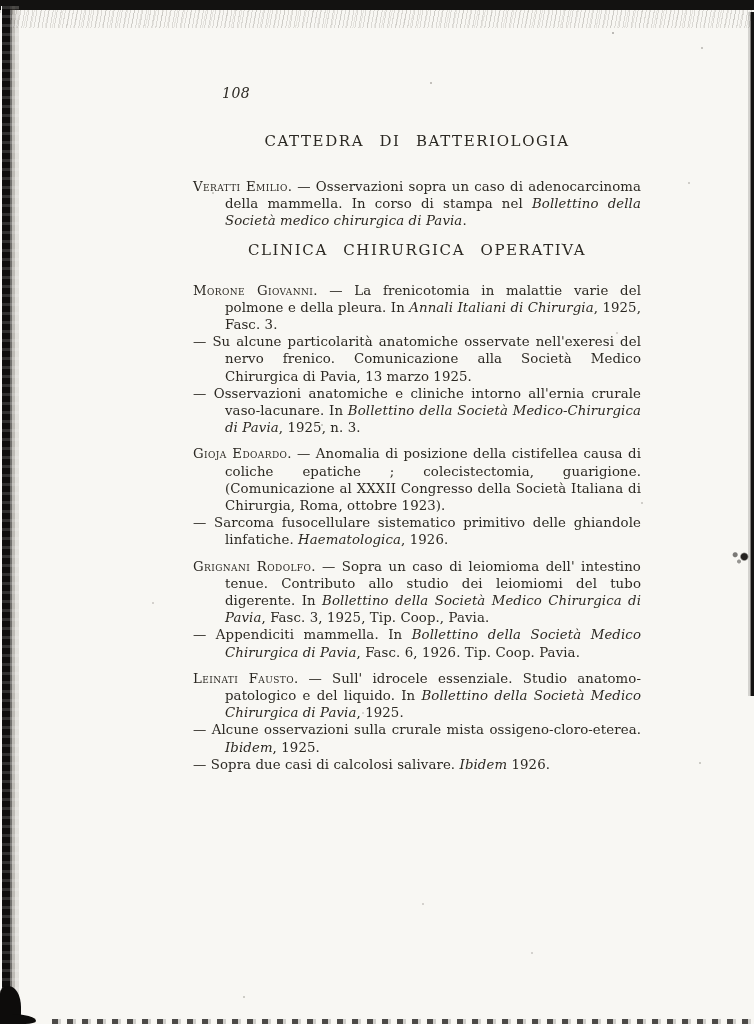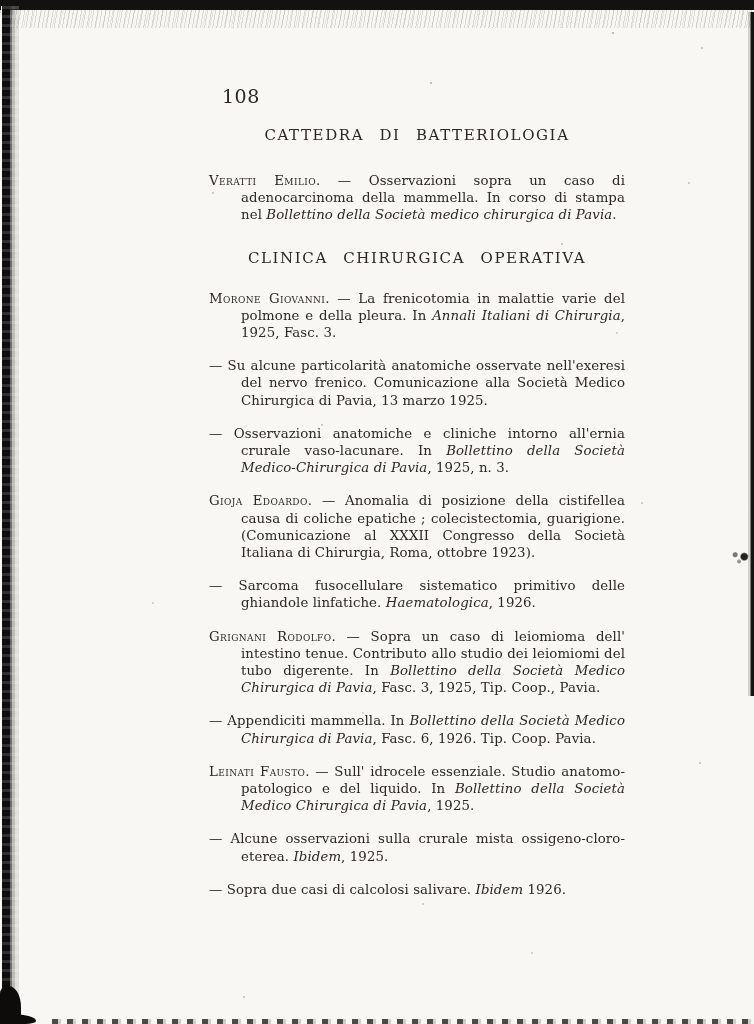--- a/index.html
+++ b/index.html
@@ -82,37 +82,37 @@
       422px 903px 0 0 rgba(60,55,48,.26),
       243px 996px 0 0 rgba(60,55,48,.30),
       531px 952px 0 0 rgba(60,55,48,.25),
       362px 712px 0 0 rgba(60,55,48,.24),
       616px 332px 0 0 rgba(60,55,48,.26);
   }
 
   
   .page-number {
     position: absolute; left: 222px; top: 85px;
-    font-size: 19px; letter-spacing: .5px;
+    font-size: 14px; letter-spacing: .5px; font-style: italic;
   }
   .text-column {
-    position: absolute; left: 193px; top: 126px; width: 448px;
+    position: absolute; left: 193px; top: 132px; width: 448px;
   }
   .section-heading {
     text-align: center;
     font-size: 15px;
     letter-spacing: 1.6px;
     word-spacing: 9px;
     margin: 0 0 28px 0;
     white-space: nowrap;
   }
-  .section-heading.subsequent { margin-top: 25px; margin-bottom: 23px; }
+  .section-heading.subsequent { margin-top: 11px; margin-bottom: 23px; }
   .entry-group { margin: 0 0 9px 0; }
   .entry {
-    margin: 16px;
+    margin: 0;
     font-size: 13.3px;
     line-height: 17.2px;
     text-align: justify;
     padding-left: 32px;
     text-indent: -32px;
     letter-spacing: .1px;
   }
   .seg-smallcaps { font-variant: small-caps; letter-spacing: .4px; }
   .seg-italic { font-style: italic; }
 </style>

